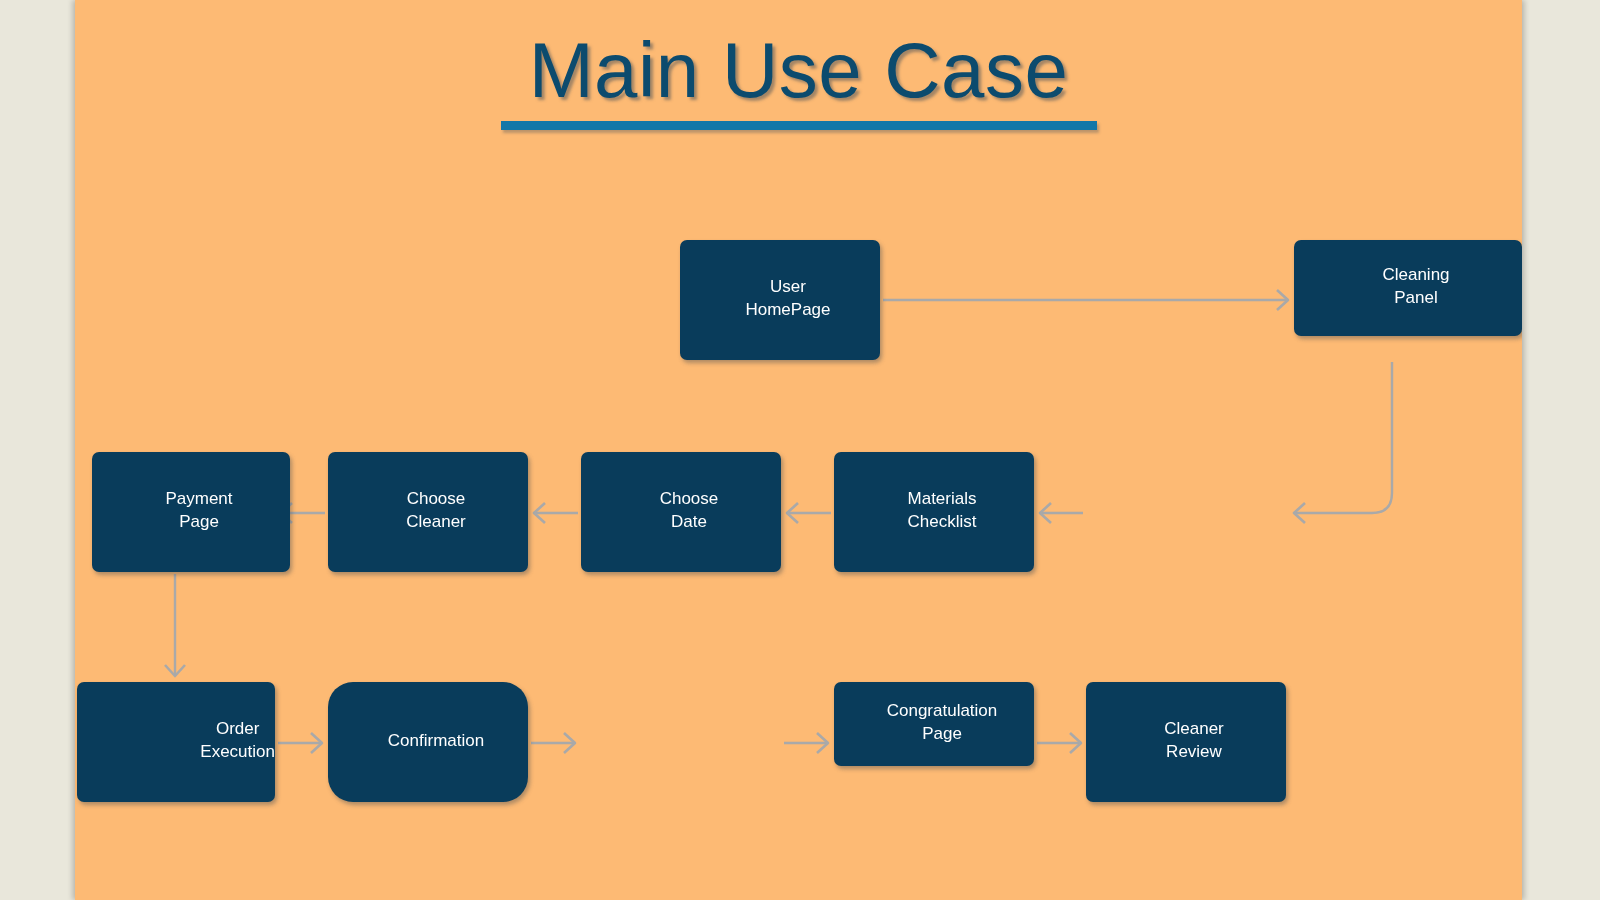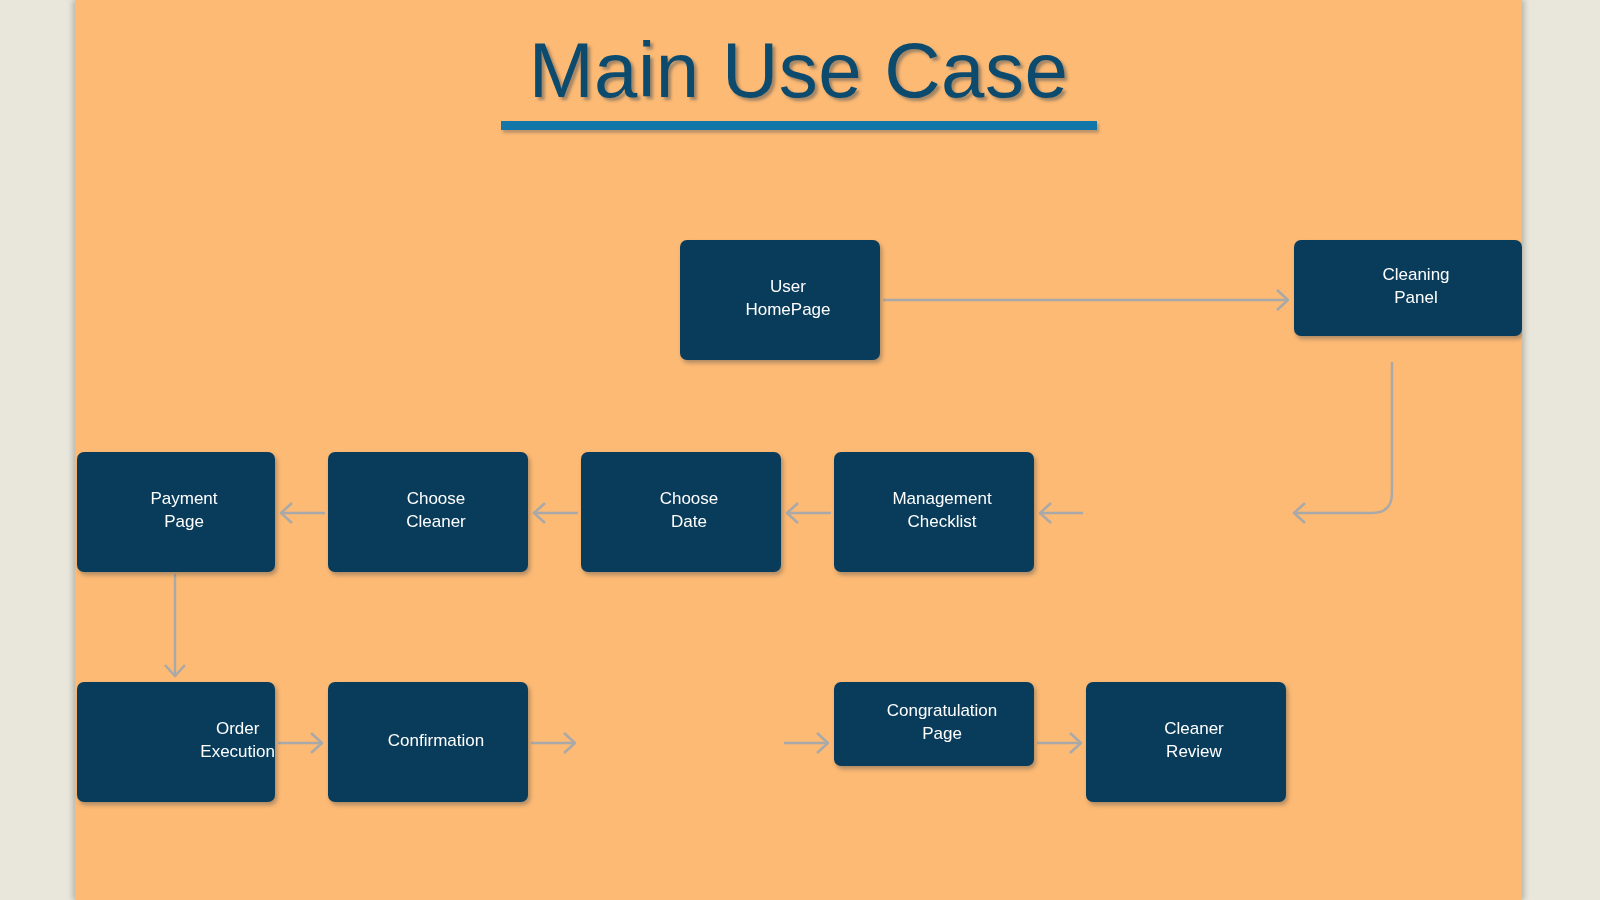--- a/index.html
+++ b/index.html
@@ -156,47 +156,47 @@
   <div class="node" style="left:605px; top:240px; width:200px; height:120px;">
     <span class="label">User
 HomePage</span>
   </div>
 
   <div class="node" style="left:1219px; top:240px; width:228px; height:96px;">
     <span class="label">Cleaning
 Panel</span>
   </div>
 
-  <div class="node" style="left:2px; top:452px; width:198px; height:120px;">
+  <div class="node" style="left:17px; top:452px; width:198px; height:120px;">
     <span class="label">Payment
 Page</span>
   </div>
 
   <div class="node" style="left:253px; top:452px; width:200px; height:120px;">
     <span class="label">Choose
 Cleaner</span>
   </div>
 
   <div class="node" style="left:506px; top:452px; width:200px; height:120px;">
     <span class="label">Choose
 Date</span>
   </div>
 
   <div class="node" style="left:759px; top:452px; width:200px; height:120px;">
-    <span class="label">Management
+    <span class="label">Materials
 Checklist</span>
   </div>
 
 
   <div class="node" style="left:2px; top:682px; width:198px; height:120px;justify-content:flex-end;">
     <span class="label">Order
 Execution</span>
   </div>
 
-  <div class="node" style="left:253px; top:682px; width:200px; height:120px;">
+  <div class="node" style="left:253px; top:682px; width:200px; height:120px;border-radius:25px;">
     <span class="label">Confirmation</span>
   </div>
 
 
   <div class="node" style="left:759px; top:682px; width:200px; height:84px;">
     <span class="label">Congratulation
 Page</span>
   </div>
 
   <div class="node" style="left:1011px; top:682px; width:200px; height:120px;">

